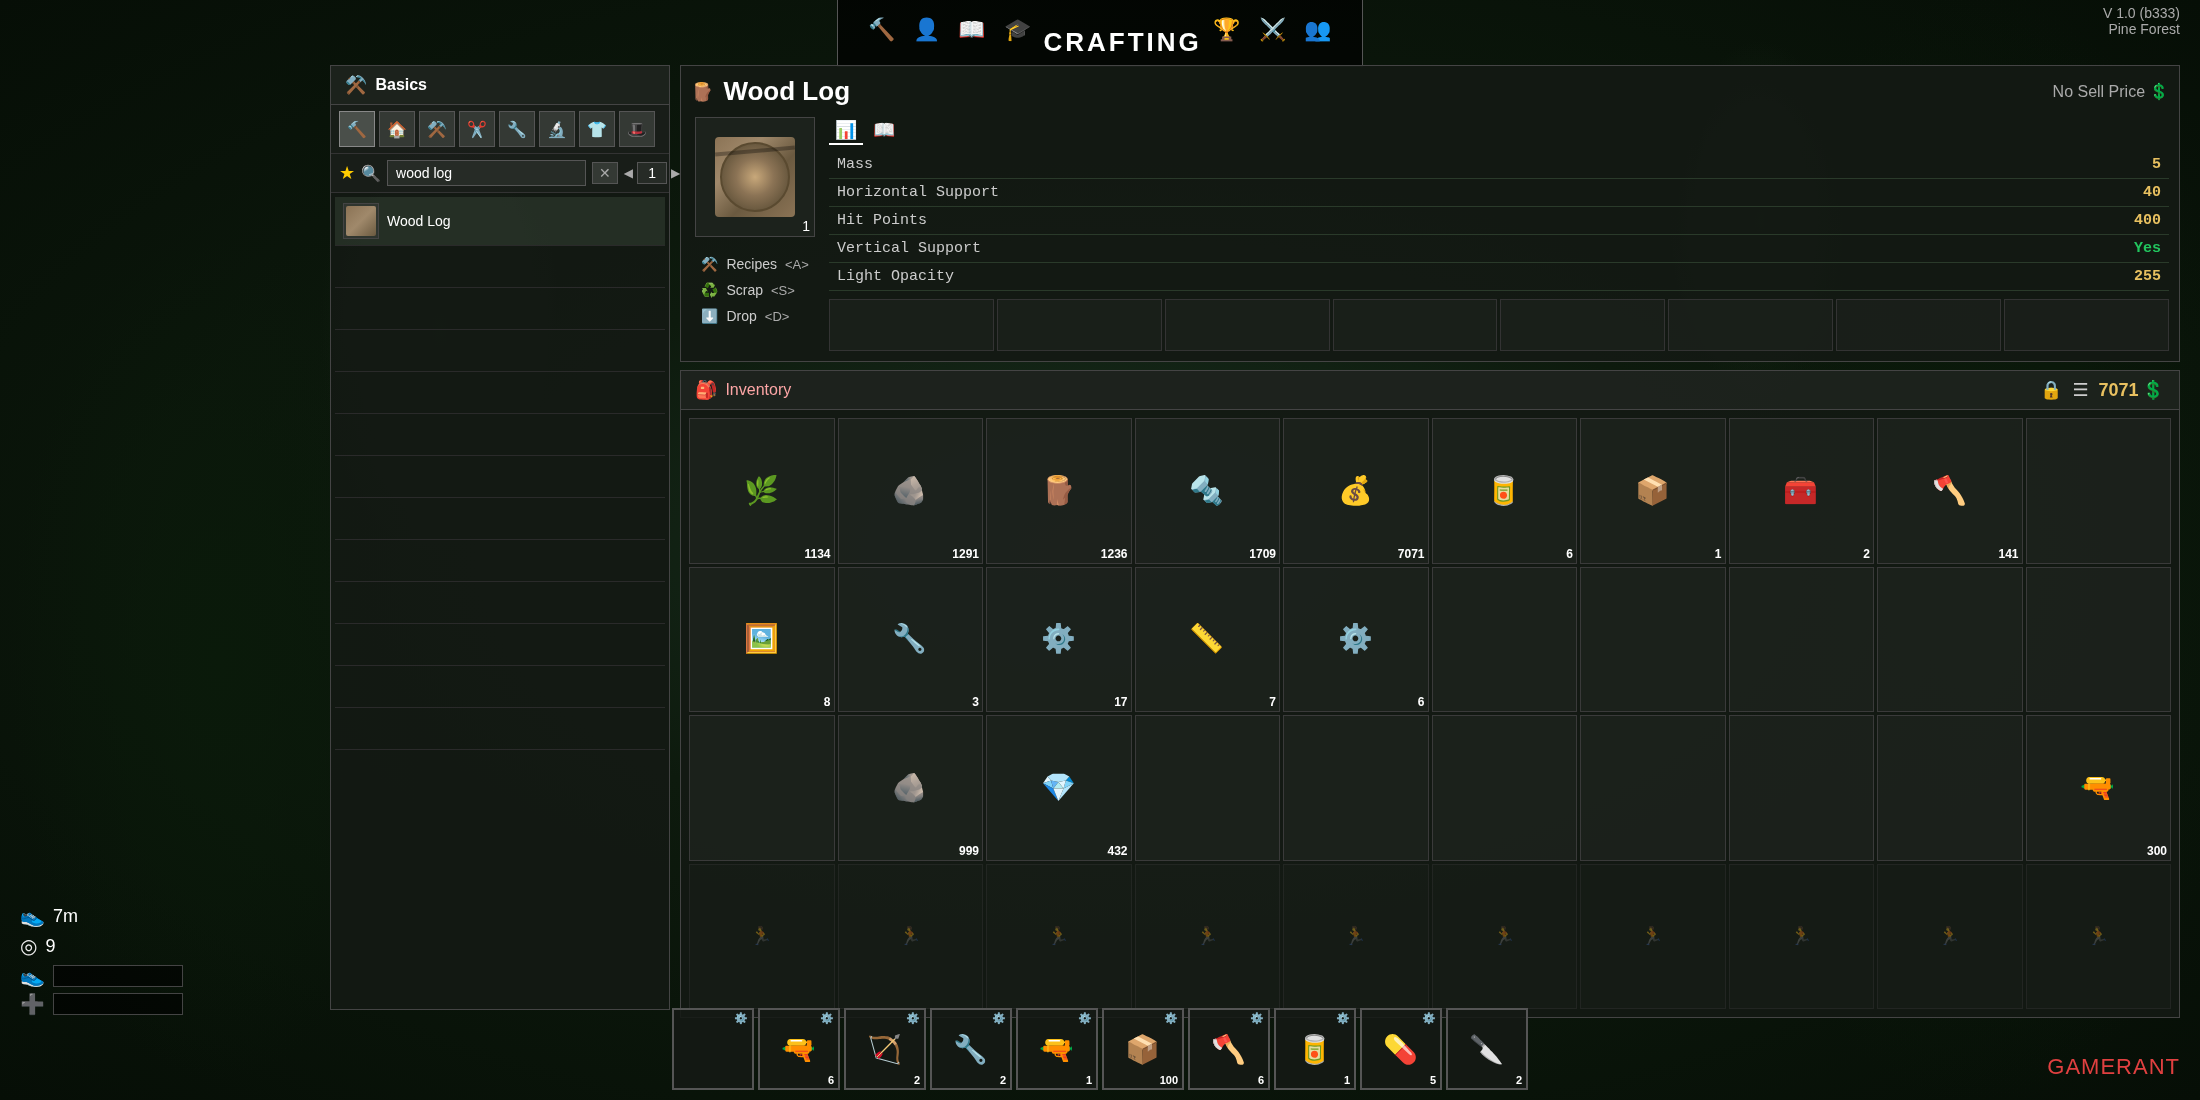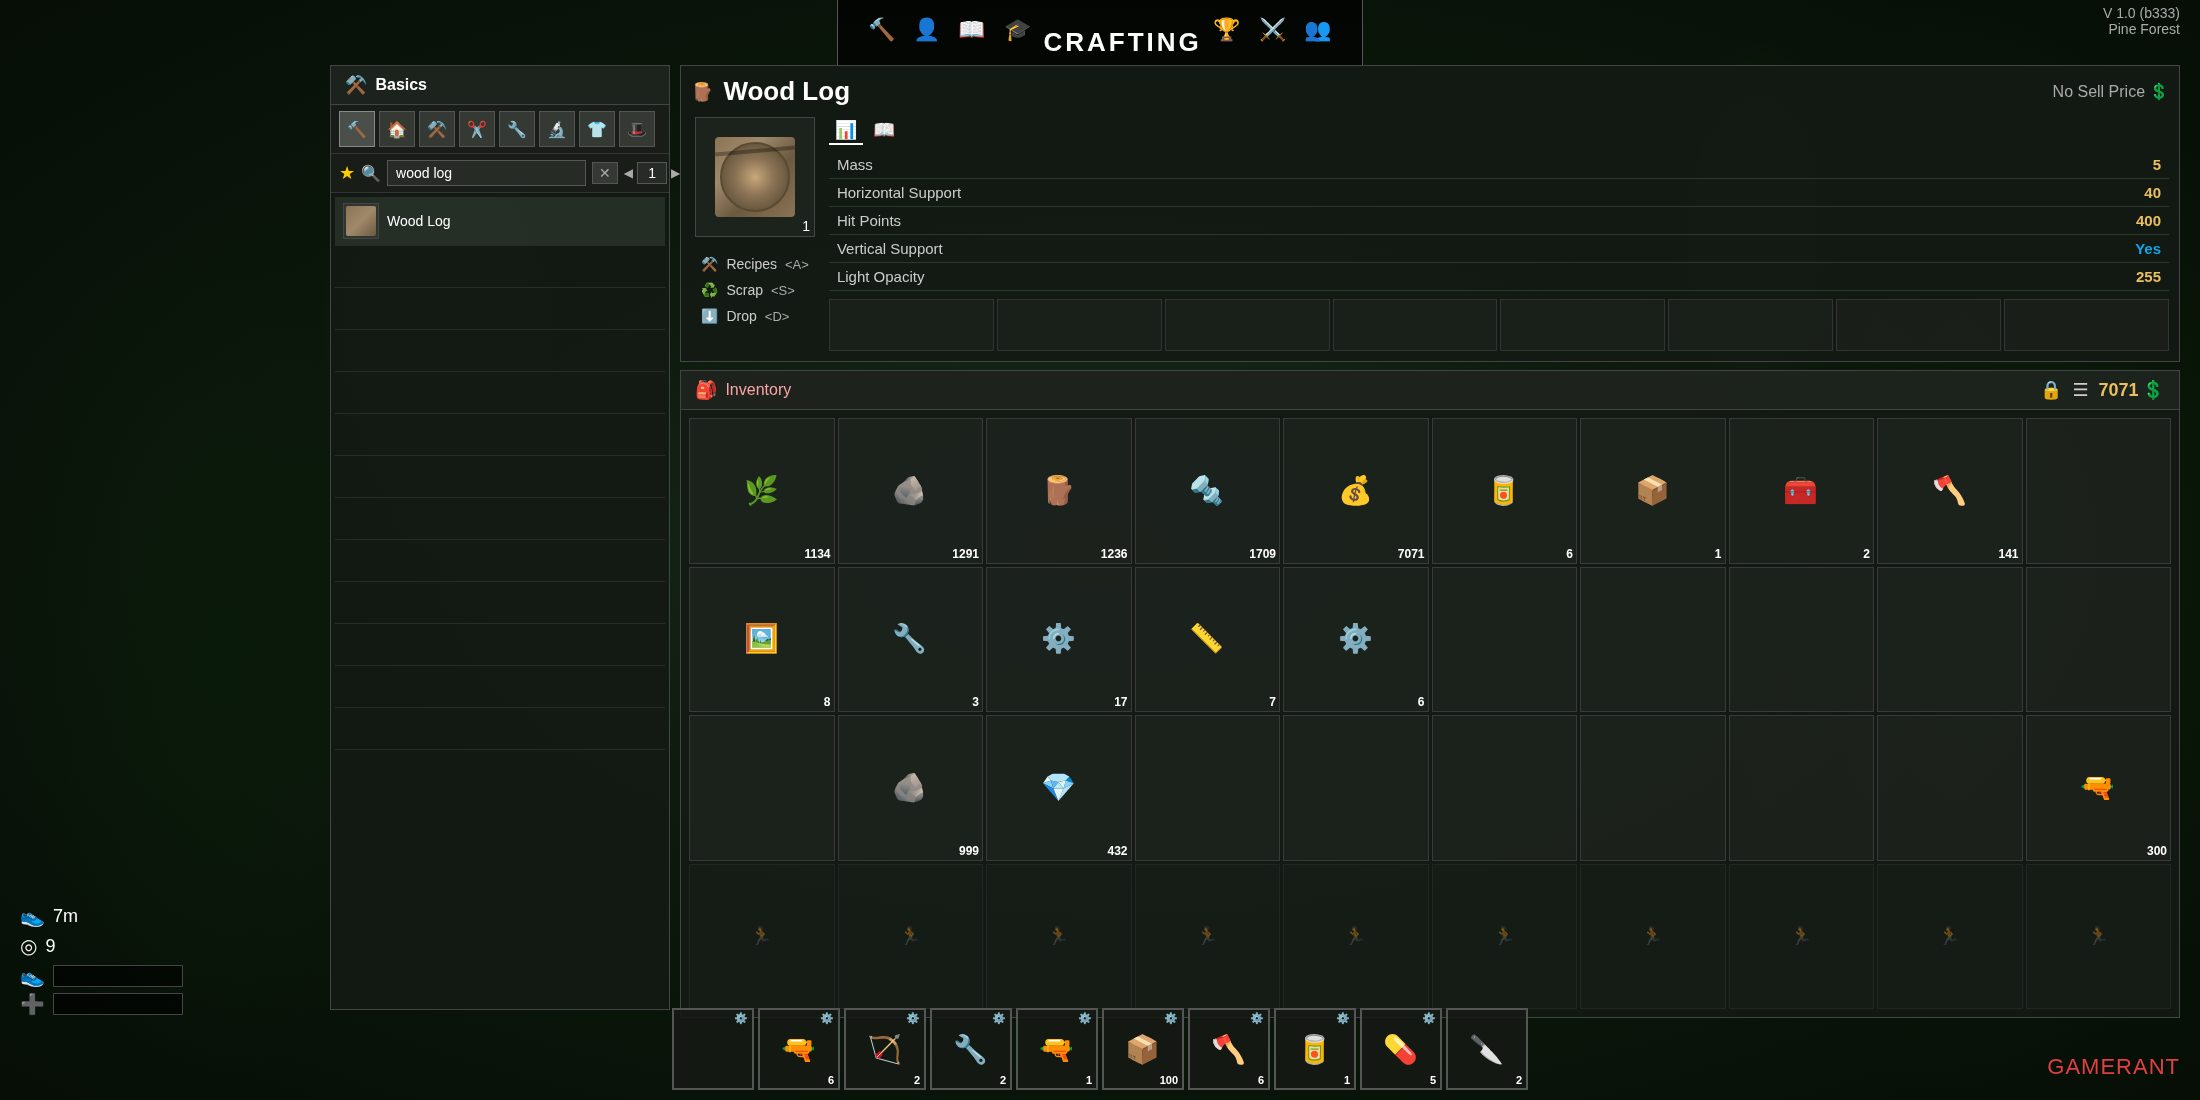--- a/index.html
+++ b/index.html
@@ -292,24 +292,25 @@
     .detail-tab.active { color: #fff; border-bottom: 2px solid #fff; }
 
     .stats-grid {
       flex: 1;
     }
     .stat-row {
       display: flex;
       justify-content: space-between;
       padding: 5px 8px;
       border-bottom: 1px solid #2a3a2a;
+      font-family: Liberation Mono, monospace;
     }
     .stat-label { color: #ccc; font-size: 15px; }
     .stat-value { color: #e8c060; font-size: 15px; font-weight: bold; }
-    .stat-value.yes { color: #0ea5e9; }
+    .stat-value.yes { color: #22c55e; }
 
     
     .action-buttons {
       margin-top: 8px;
     }
     .action-btn {
       display: flex;
       align-items: center;
       gap: 8px;
       padding: 5px 10px;

